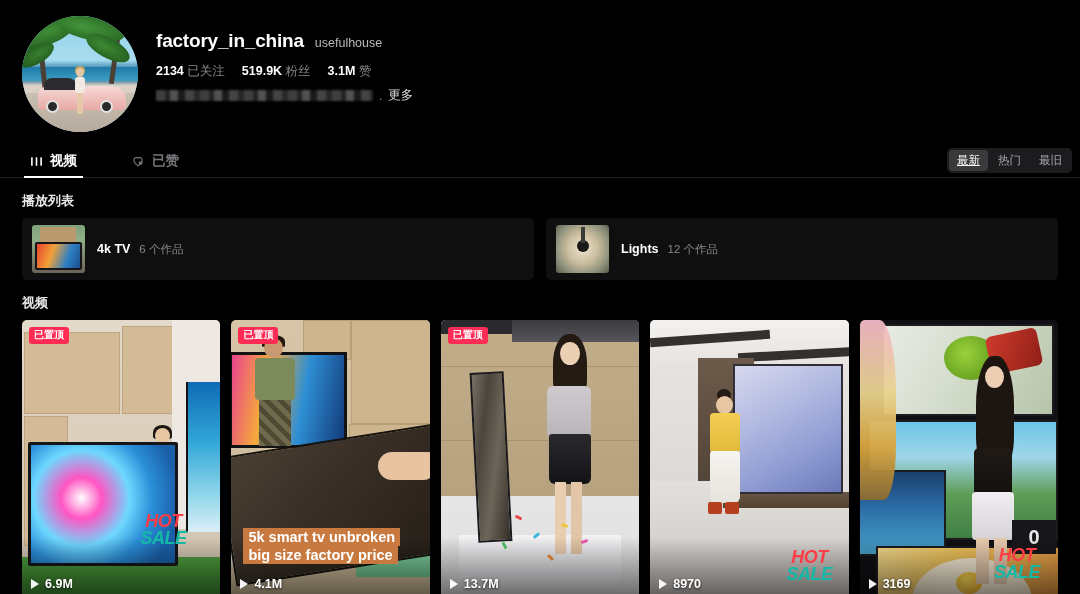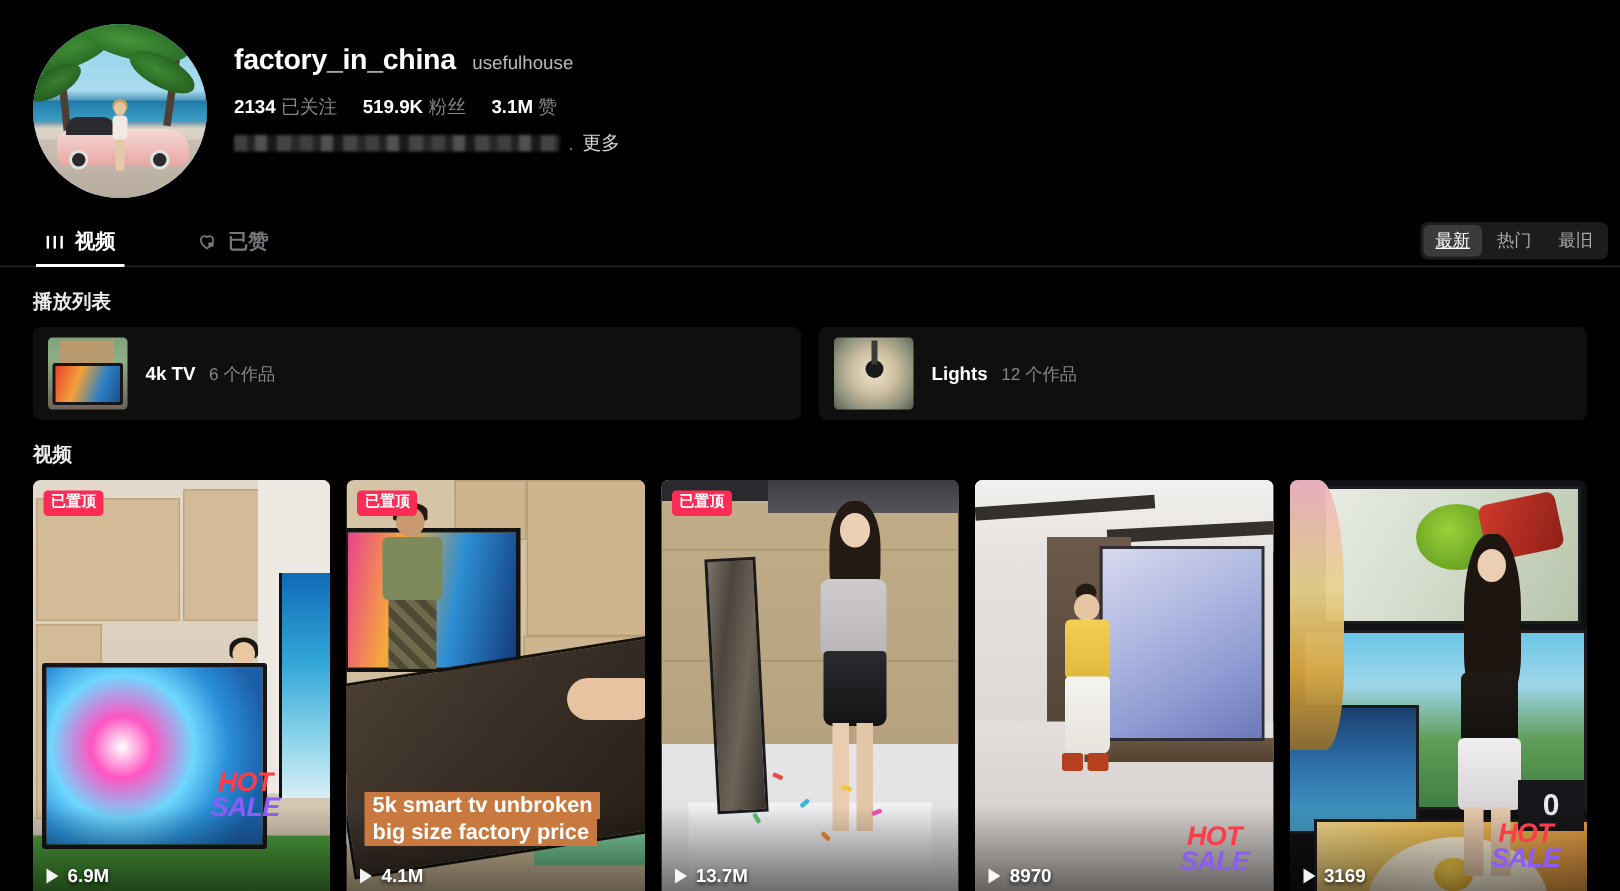--- a/index.html
+++ b/index.html
@@ -174,21 +174,21 @@
     font-size: 14.5px; font-weight:700; line-height:1.28; color:#fff;
   }
   .cap-band { background:#c8793f; padding: 1px 5px; box-decoration-break: clone;
     -webkit-box-decoration-break: clone; }
   .cap-pink { color:#ff5b7f; font-size:15px; font-weight:800; letter-spacing:.2px;
     text-shadow: 0 0 2px rgba(0,0,0,.35); bottom:30px; }
 
   .hot-sale { position:absolute; z-index:6; font-weight:900; line-height:.95;
     font-style:italic; text-align:center; }
   .hot-sale .h { color:#ff3b46; font-size:18px; display:block; letter-spacing:-.5px; }
-  .hot-sale .s { color:#8b5cf6; font-size:18px; display:block; letter-spacing:-.5px; }
+  .hot-sale .s { color:#14b8a6; font-size:18px; display:block; letter-spacing:-.5px; }
 
   
   .m1 { background: linear-gradient(#e4dacb 0%, #d8ccb9 55%, #cfc2ad 100%); }
   .m1 .box { position:absolute; background:#d2bb96; border:1px solid #bda57f; }
   .m1 .b1 { left:2px; top:12px; width:96px; height:82px; }
   .m1 .b2 { left:100px; top:6px; width:104px; height:88px; }
   .m1 .b3 { left:2px; top:96px; width:44px; height:130px; }
   .m1 .wall { position:absolute; left:150px; top:0; right:0; bottom:70px; background:#ede9e2; }
   .m1 .tvr { position:absolute; right:0; top:62px; width:34px; height:150px;
     background: linear-gradient(#0f6bb5, #32a7d8 40%, #8fd6ea 75%, #d9eef7); border-left:2px solid #111; }

